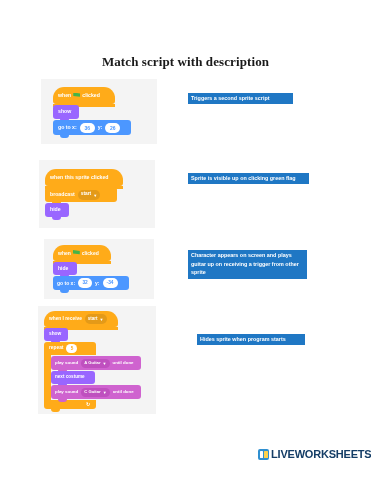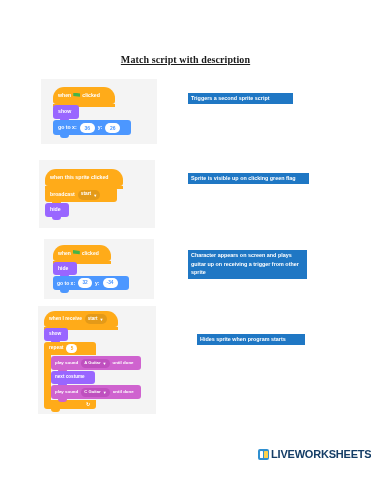--- a/index.html
+++ b/index.html
@@ -22,23 +22,22 @@
 
   
   .worksheet-title {
     position: absolute;
     top: 54px;
     left: 0;
     width: 371px;
     text-align: center;
     font-family: "Liberation Serif", serif;
     font-weight: bold;
-    font-size: 10px;
+    font-size: 13px;
     color: #1a1a1a;
-    text-decoration: underline;
     letter-spacing: 0.1px;
   }
 
   
   .script-panel {
     position: absolute;
     background: #f4f4f4;
     box-sizing: border-box;
   }
   .panel-1 { left: 41px;  top: 79px;  width: 116px; height: 65px; }

